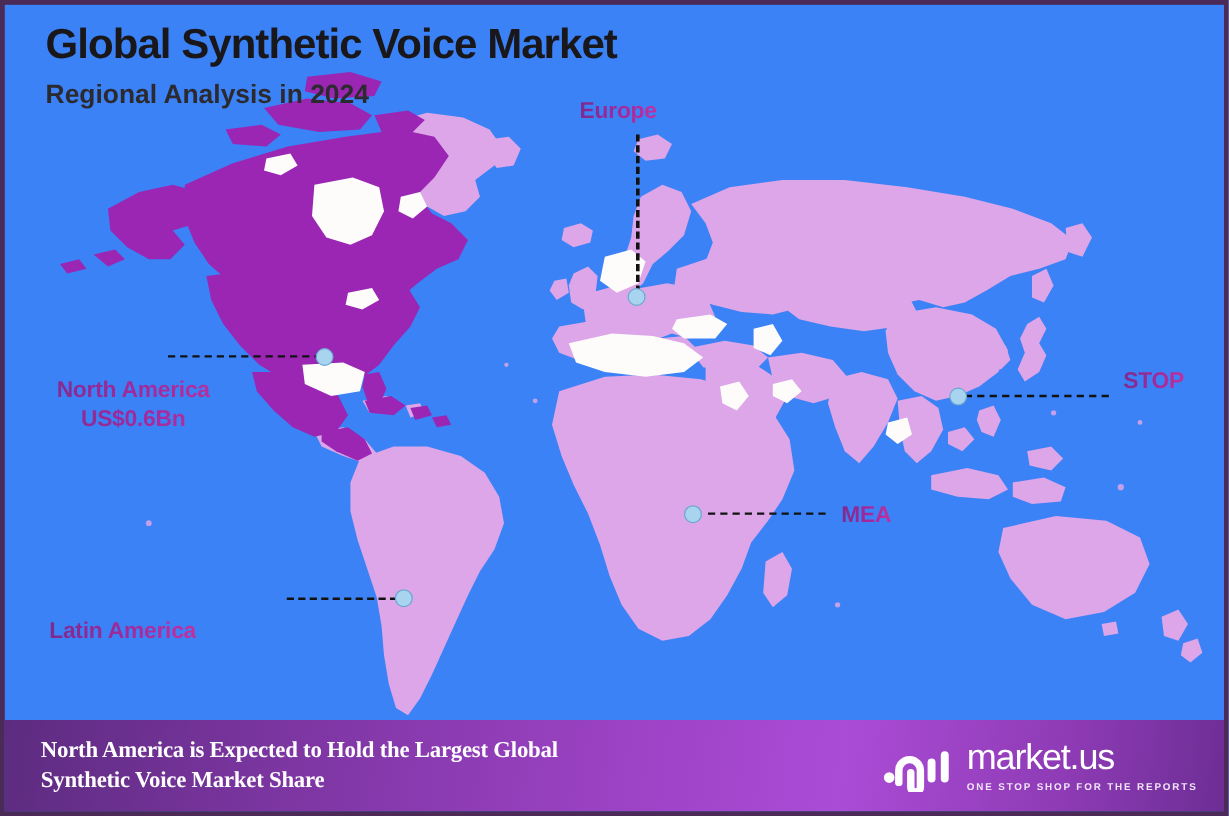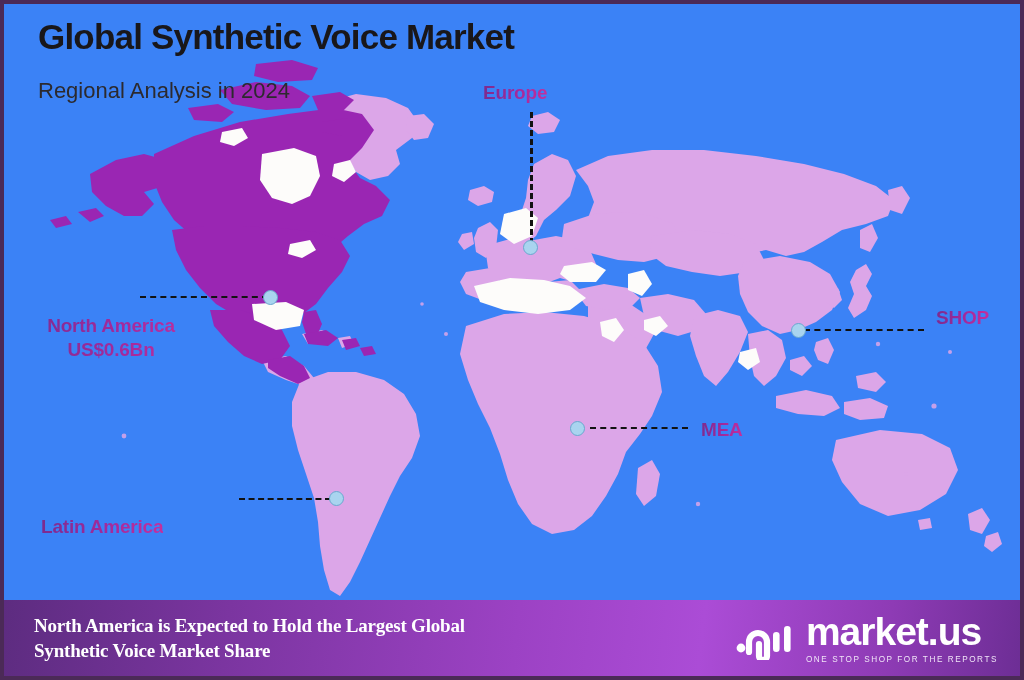--- a/index.html
+++ b/index.html
@@ -28,24 +28,24 @@
   #title {
     font-size: 35px;
     font-weight: bold;
     letter-spacing: -0.8px;
     color: #19171a;
     line-height: 1.08;
     white-space: nowrap;
   }
   #subtitle {
     font-size: 22px;
-    font-weight: normal;
+    font-weight: bold;
     color: #2c2a2e;
     line-height: 1.25;
-    margin-top: 21px;
+    margin-top: 9px;
     white-space: nowrap;
   }
 
   
   #map-wrap {
     position: absolute;
     left: 0;
     top: 0;
     width: 1024px;
     height: 608px;
@@ -128,29 +128,29 @@
   #logo {
     display: flex;
     align-items: center;
     gap: 11px;
     padding-right: 14px;
   }
   #logo-mark { flex: 0 0 auto; }
   #logo-text { display: flex; flex-direction: column; }
   #logo-word {
     color: #ffffff;
-    font-size: 39px;
-    font-weight: bold;
+    font-size: 30px;
+    font-weight: normal;
     letter-spacing: -1px;
     line-height: 1;
   }
   #logo-tag {
     color: #f0e4f7;
     font-size: 8.2px;
-    font-weight: normal;
+    font-weight: bold;
     letter-spacing: 1.55px;
     margin-top: 4px;
     white-space: nowrap;
   }
 </style>
 </head>
 <body>
 
 <div id="stage">
 
@@ -338,21 +338,21 @@
 
   <div class="leader vert" style="left:526px; top:108px; height:132px;"></div>
   <div class="marker" style="left:519px; top:236px;"></div>
   <div class="callout-label" style="left:479px; top:78px;">
     <span>Europe</span>
   </div>
 
   <div class="leader" style="left:800px; top:325px; width:120px;"></div>
   <div class="marker" style="left:787px; top:319px;"></div>
   <div class="callout-label" style="left:932px; top:303px;">
-    <span>SHOP</span>
+    <span>STOP</span>
   </div>
 
   <div class="leader" style="left:586px; top:423px; width:98px;"></div>
   <div class="marker" style="left:566px; top:417px;"></div>
   <div class="callout-label" style="left:697px; top:415px;">
     <span>MEA</span>
   </div>
 
   <div class="leader" style="left:235px; top:494px; width:92px;"></div>
   <div class="marker" style="left:325px; top:487px;"></div>

